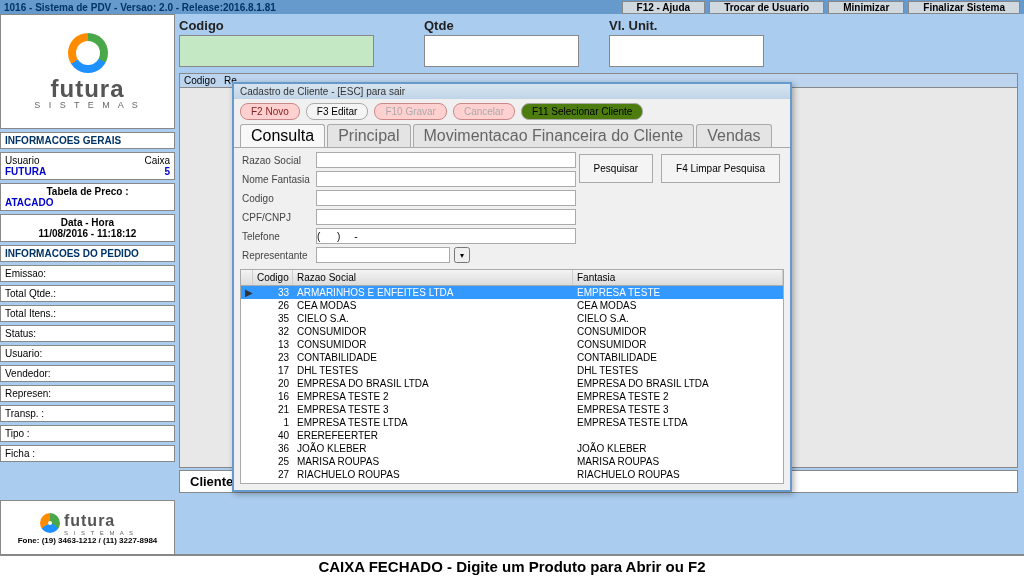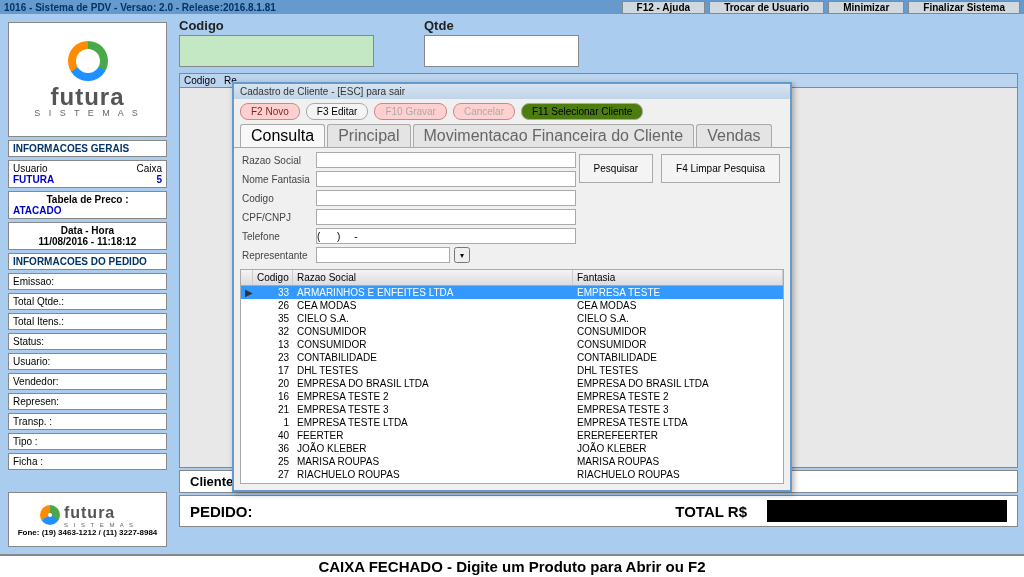--- a/index.html
+++ b/index.html
@@ -2,21 +2,21 @@
 <html><head>
 <meta charset="utf-8">
 <style>
 * { box-sizing: border-box; margin: 0; padding: 0; font-family: Arial, sans-serif; }
 body { background: #aaccee; width: 1024px; height: 577px; overflow: hidden; font-size: 11px; position: relative; }
 .top-bar { background: #6699cc; height: 14px; display: flex; align-items: center; padding: 0 4px; font-size: 10px; font-weight: bold; color: #003366; }
 .top-bar-title { flex: 1; }
 .top-bar-btn { background: #d0d8e0; border: 1px solid #888; padding: 0 14px; margin-left: 4px; font-size: 10px; cursor: pointer; height: 13px; line-height: 11px; font-weight: bold; }
 
 .main-area { display: flex; height: 541px; }
-.left-col { width: 175px; padding: 8px; display: flex; flex-direction: column; gap: 3px; }
+.left-col { width: 175px; padding: 0; display: flex; flex-direction: column; gap: 3px; }
 .logo-box { background: #fff; border: 1px solid #888; height: 115px; display: flex; flex-direction: column; align-items: center; justify-content: center; }
 .logo-mark { width: 40px; height: 40px; background: conic-gradient(#4aa84a 0 33%, #1e90ff 33% 66%, #ff8c00 66% 100%); border-radius: 50%; position: relative; }
 .logo-mark::after { content:''; position:absolute; inset:8px; background:#fff; border-radius:50%; }
 .logo-text { font-size: 24px; font-weight: bold; color: #555; margin-top: 2px; letter-spacing: 1px; }
 .logo-sub { font-size: 9px; color: #666; letter-spacing: 3px; margin-top:-3px;}
 
 .panel { background: #fff; border: 1px solid #888; padding: 2px 4px; font-size: 10px; }
 .panel-title { font-weight: bold; color: #003366; font-size: 10px; }
 .panel-row { display: flex; justify-content: space-between; font-size: 10px; }
 .panel-val { color: #0000cc; font-weight: bold; }
@@ -141,33 +141,32 @@
   <div class="right-col">
     <div class="input-row">
       <div class="input-group">
         <span class="input-label">Codigo</span>
         <input class="input-codigo" style="">
       </div>
       <div class="input-group" style="margin-left:20px">
         <span class="input-label">Qtde</span>
         <input class="input-small" style="">
       </div>
+      <div class="input-group">
+        <span class="input-label">Vl. Unit.</span>
+        <input class="input-small" style="">
+      </div>
     </div>
     <div class="grid-header">
       <span style="width:40px">Codigo</span>
       <span>Re</span>
     </div>
     <div class="grid-body"></div>
     <div class="cliente-bar">
       <span>Cliente</span>
-    </div>
-    <div class="pedido-bar">
-      <span>PEDIDO:</span>
-      <span class="total">TOTAL R$</span>
-      <div class="total-box"></div>
     </div>
   </div>
 </div>
 
 <div class="bottom-msg">CAIXA FECHADO - Digite um Produto para Abrir ou F2</div>
 
 <div class="modal">
   <div class="modal-title">Cadastro de Cliente - [ESC] para sair</div>
   <div class="modal-toolbar">
     <button class="modal-btn red">F2 Novo</button>
@@ -283,21 +282,20 @@
         </div>
         <div class="grid-row">
           <div class="row-marker"></div>
           <div class="gc1">1</div>
           <div class="gc2">EMPRESA TESTE LTDA</div>
           <div class="gc3">EMPRESA TESTE LTDA</div>
         </div>
         <div class="grid-row">
           <div class="row-marker"></div>
           <div class="gc1">40</div>
-          <div class="gc2">FEERTER</div>
           <div class="gc3">EREREFEERTER</div>
         </div>
         <div class="grid-row">
           <div class="row-marker"></div>
           <div class="gc1">36</div>
           <div class="gc2">JOÃO KLEBER</div>
           <div class="gc3">JOÃO KLEBER</div>
         </div>
         <div class="grid-row">
           <div class="row-marker"></div>

